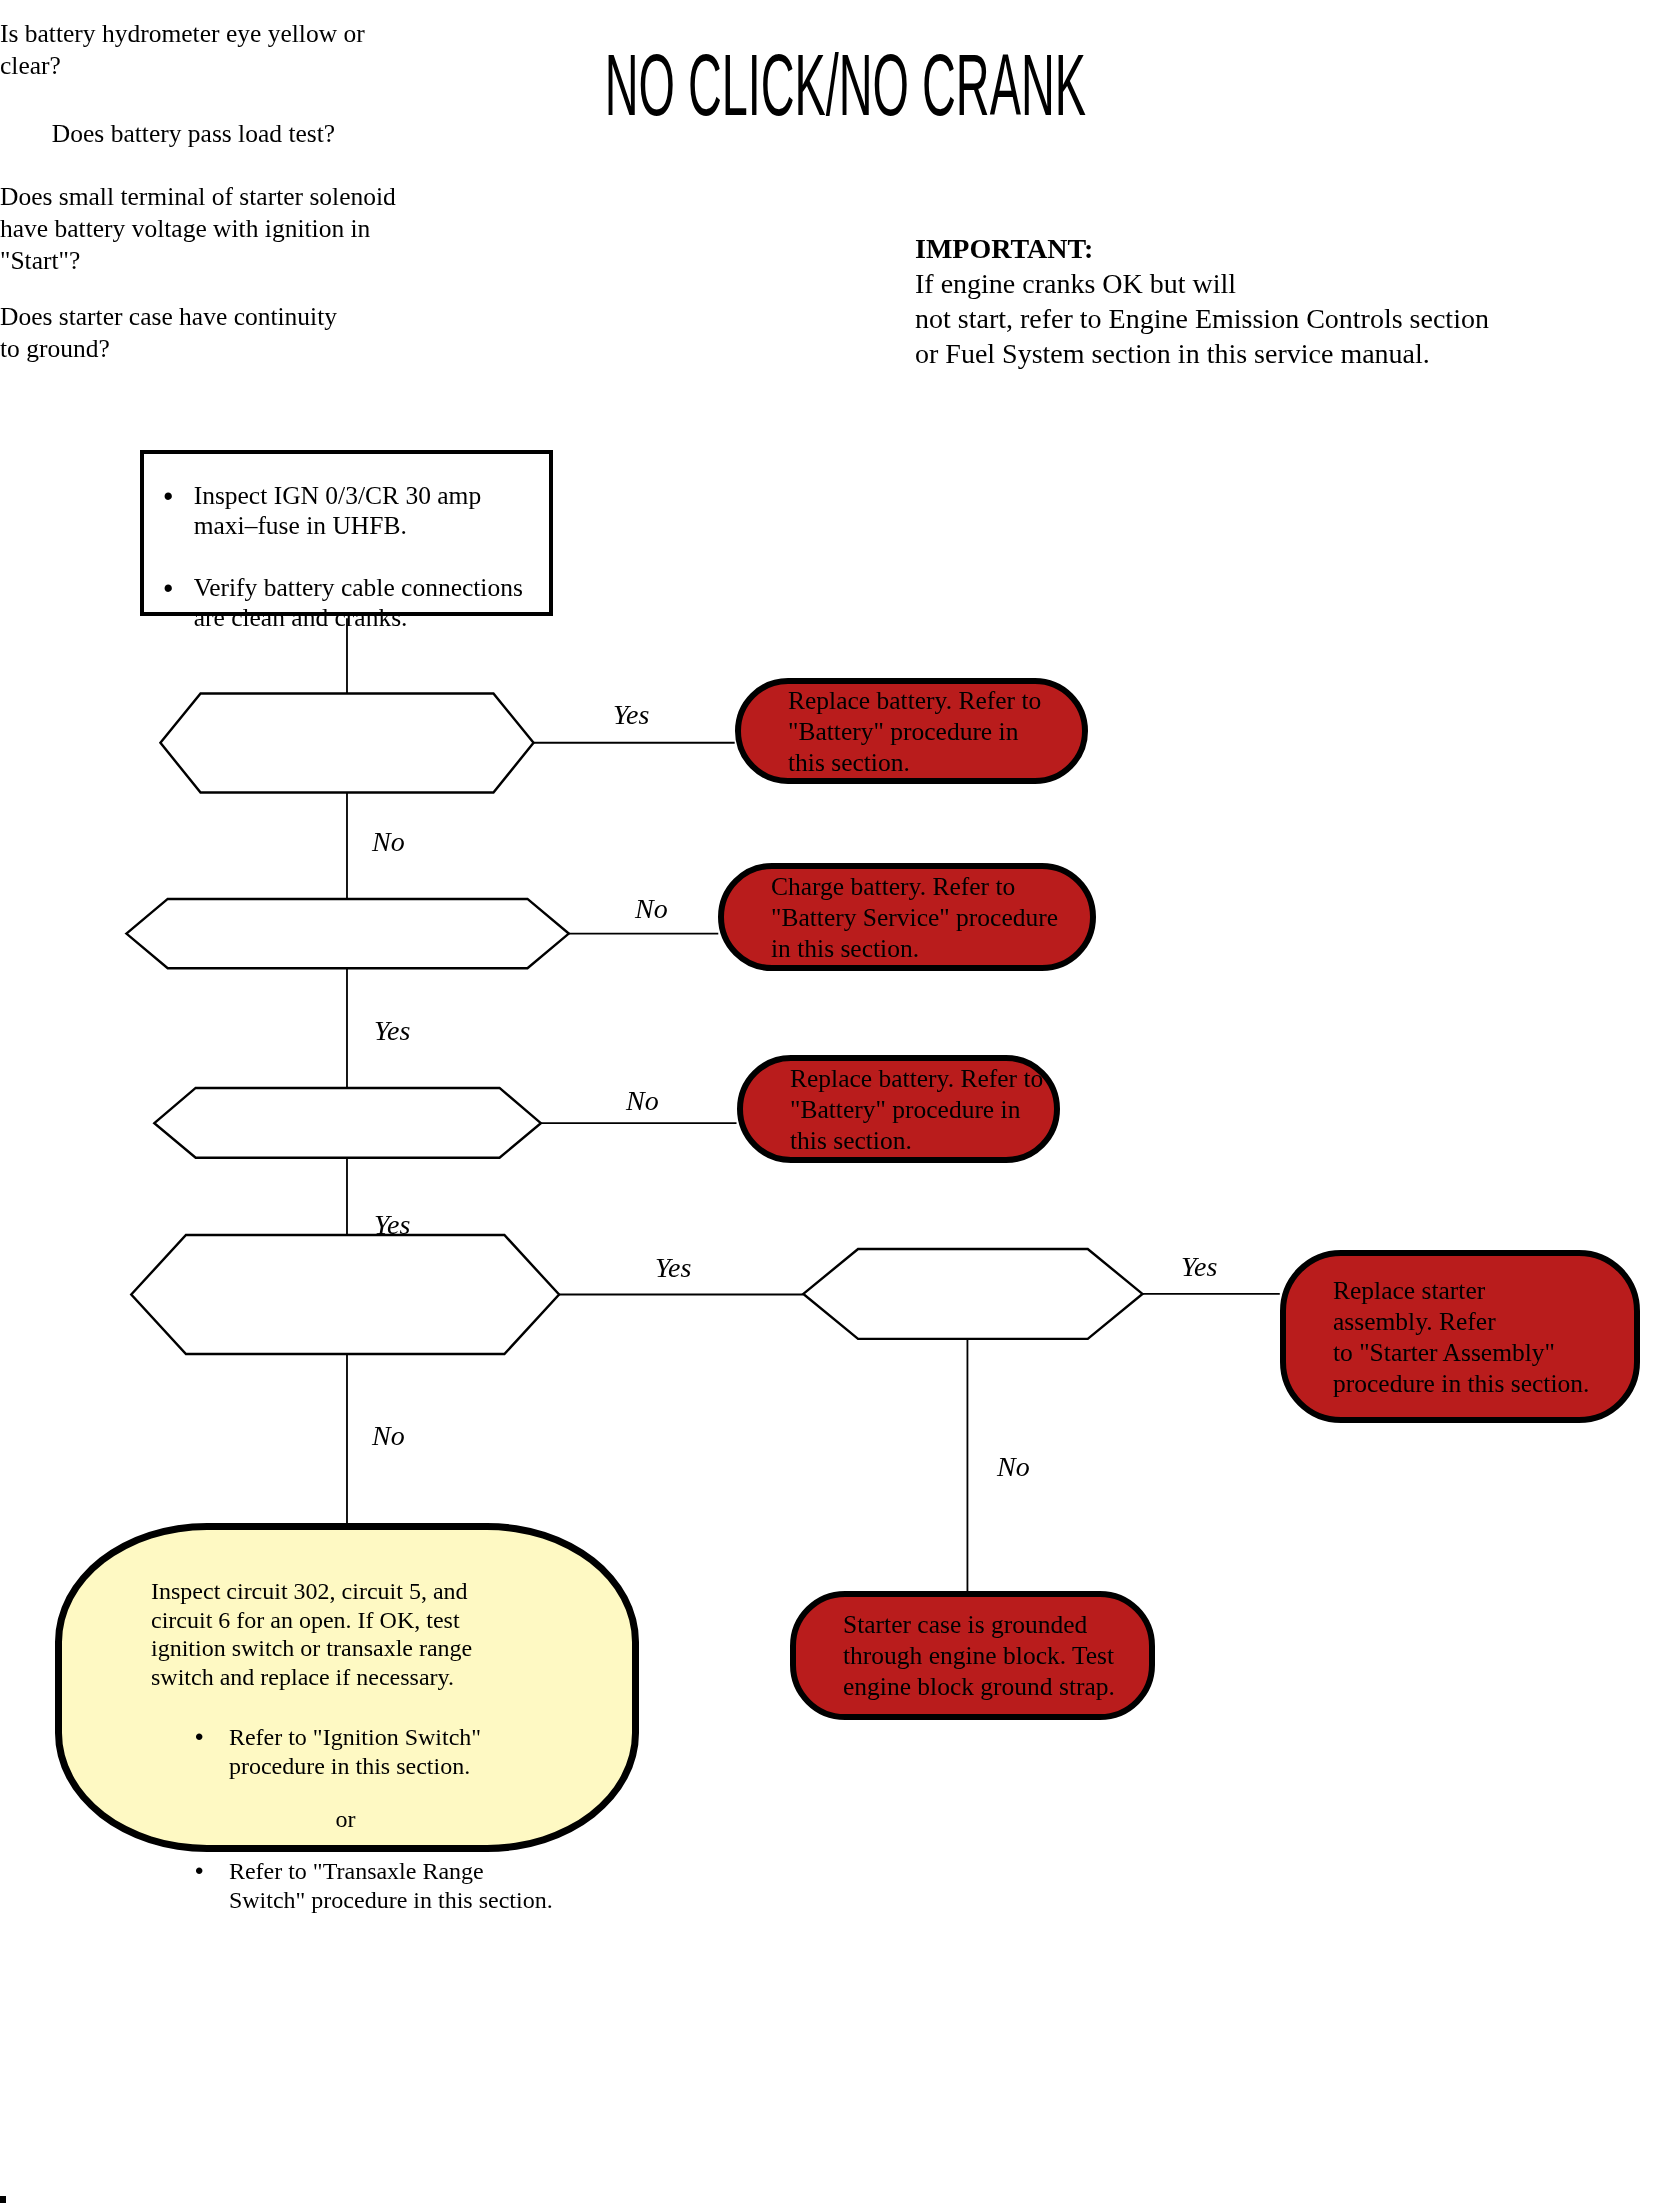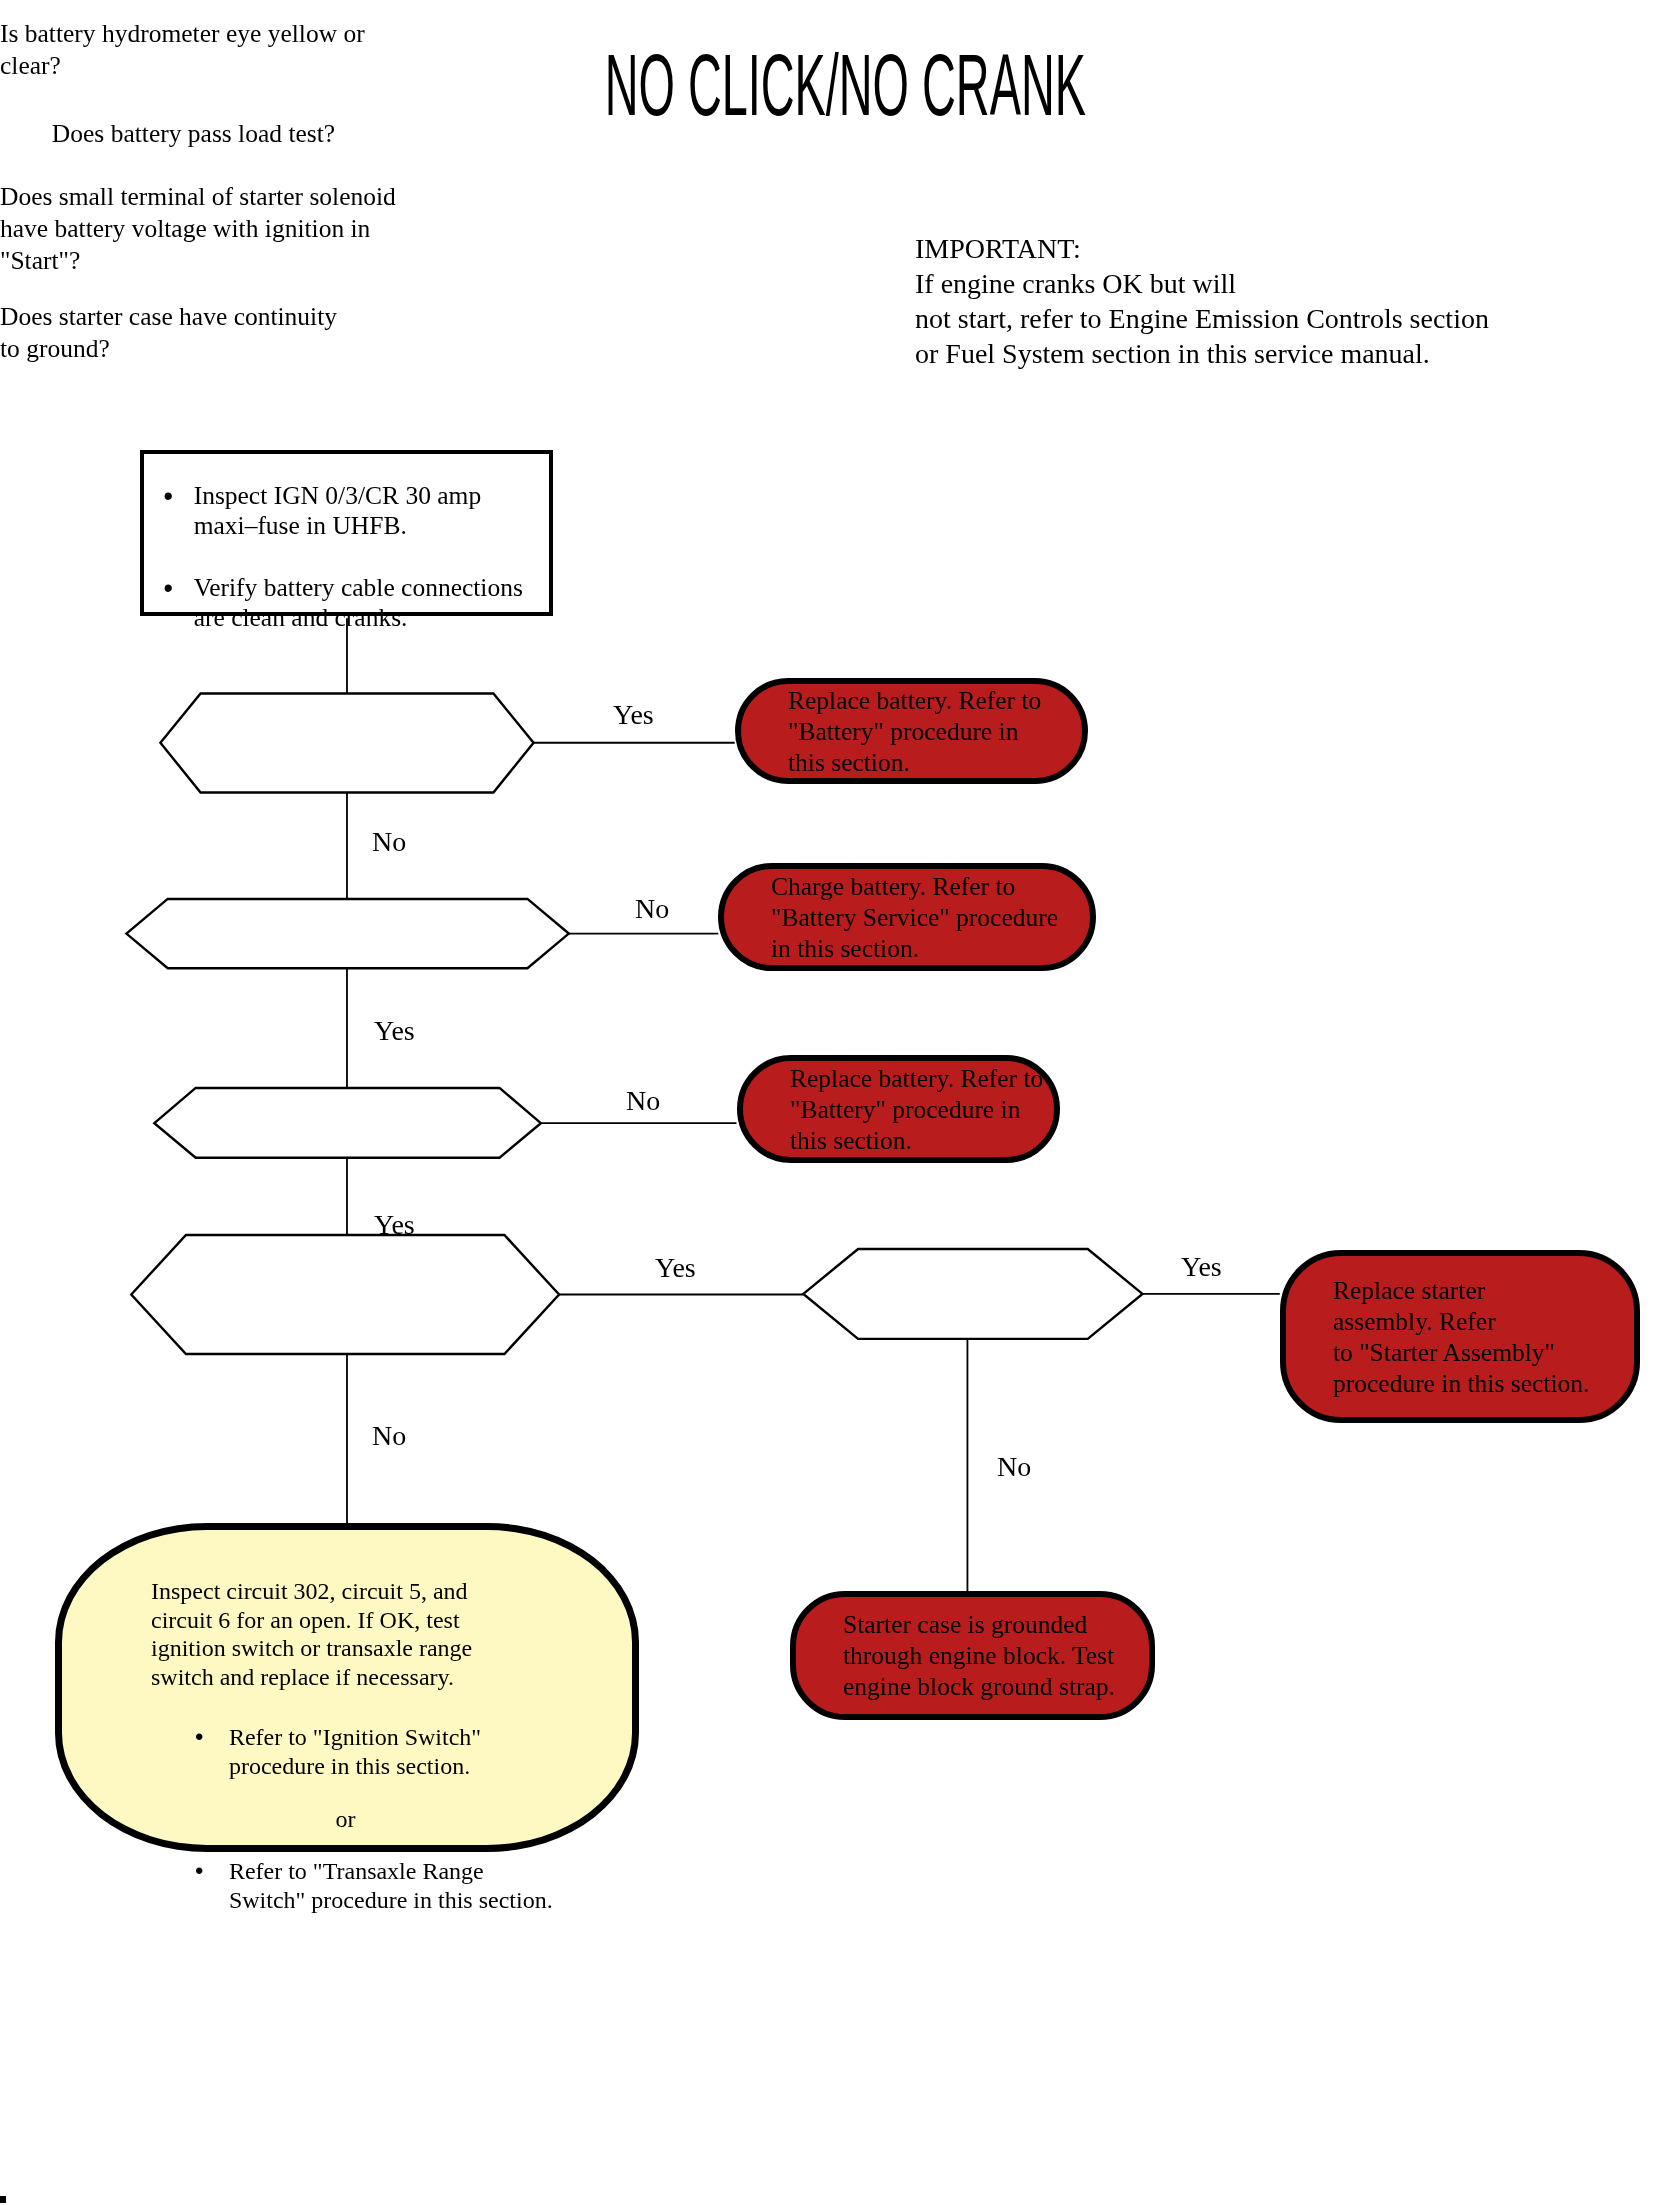--- a/index.html
+++ b/index.html
@@ -5,36 +5,36 @@
   html,body{margin:0;padding:0;background:#ffffff;}
   .page{position:relative;width:1676px;height:2205px;background:#ffffff;overflow:hidden;
         font-family:"Liberation Serif", serif;color:#000;}
   .abs{position:absolute;}
   svg.flow{position:absolute;left:0;top:0;z-index:1;}
   .txt{position:absolute;z-index:2;white-space:pre-line;}
   
   .title-svg{position:absolute;left:0;top:0;z-index:2;}
   
   .important{left:915px;top:196px;width:711px;font-size:28px;line-height:35px;}
-  .important b{font-weight:normal;}
+  .important b{font-weight:bold;}
   
   .start-box{left:140px;top:450px;width:413px;height:166px;border:4.3px solid #000;background:#fff;
              box-sizing:border-box;z-index:2;padding:27px 12px 0 19.5px;}
   .b-row{display:flex;gap:20.7px;margin-bottom:32px;}
   .b-dot{font-size:27px;line-height:30px;font-family:"Liberation Sans",sans-serif;}
   .b-txt{font-size:25.5px;line-height:30px;white-space:pre-line;}
   
   .hex-text{display:flex;align-items:center;justify-content:center;text-align:left;
             font-size:25.5px;line-height:32px;z-index:2;pointer-events:none;}
   
   .rbox{border:6.7px solid #000;background:#b91c1c;box-sizing:border-box;z-index:2;
         display:flex;align-items:center;border-radius:55px;}
   .rbox .inner{font-size:25.5px;line-height:31px;white-space:pre-line;padding-left:47px;}
   
-  .lbl{font-size:28px;line-height:29px;z-index:2;}
+  .lbl{font-size:28px;line-height:29px;z-index:2;font-style:italic;}
   
   .blob{left:55px;top:1523px;width:584px;height:329px;border:7.3px solid #000;background:#fef9c3;
         box-sizing:border-box;z-index:2;border-radius:152px/119px;padding:47px 24px 0 89px;}
   .blob .para{font-size:24px;line-height:28.6px;white-space:pre-line;margin-bottom:32px;}
   .blob .b-row{margin-left:44px;gap:25.5px;margin-bottom:24px;}
   .blob .b-dot{font-size:24px;line-height:28.6px;}
   .blob .b-txt{font-size:24px;line-height:28.6px;}
   .blob .or{font-size:24px;line-height:28.6px;text-align:center;width:389px;margin:0 0 24px 0;}
   .artifact{left:0px;top:2196px;width:6px;height:7.3px;background:#000;z-index:2;}
 </style>

